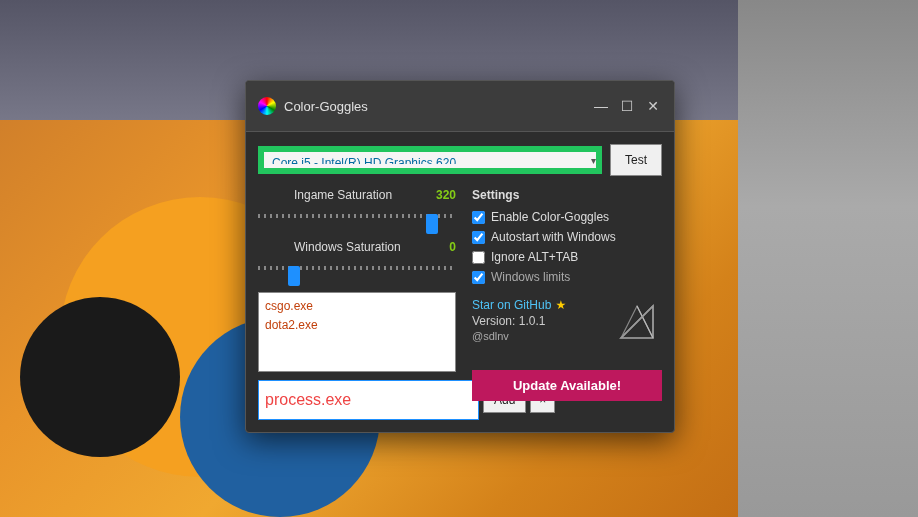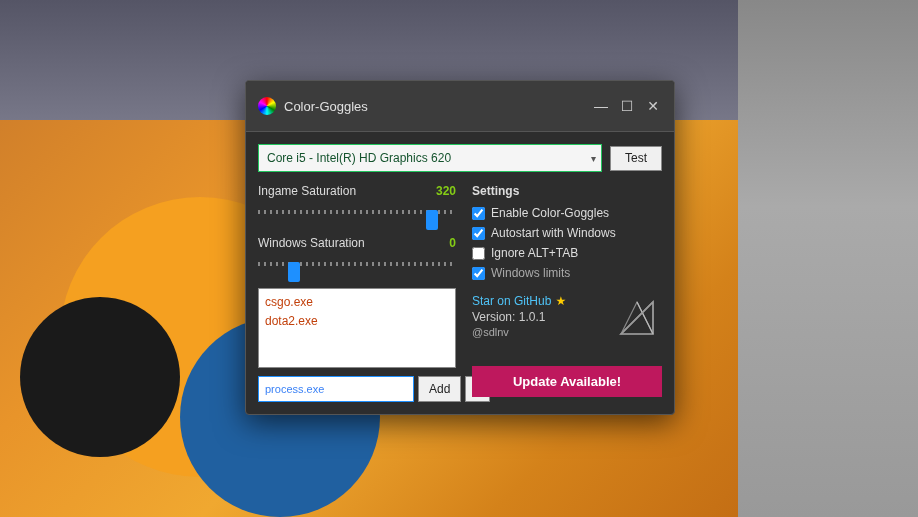--- a/index.html
+++ b/index.html
@@ -142,24 +142,24 @@
 
     .gpu-select-wrap {
       flex: 1;
       position: relative;
       display: flex;
     }
 
     .gpu-select-wrap select {
       width: 100%;
       background: #f5f5f5;
-      border: 1px solid #22c55e;
+      border: 6px solid #22c55e;
       padding: 4px 8px;
       font-size: 12px;
-      color: #14532d;
+      color: #0369a1;
       height: 28px;
       appearance: none;
       cursor: pointer;
     }
 
     .gpu-select-arrow {
       position: absolute;
       right: 6px;
       top: 50%;
       transform: translateY(-50%);
@@ -168,21 +168,21 @@
       pointer-events: none;
     }
 
     .test-btn {
       background: #f0f0f0;
       border: 1px solid #888;
       padding: 4px 14px;
       font-size: 12px;
       color: #222;
       cursor: pointer;
-      height: 25px;
+      height: 32px;
     }
 
     
     .main-content {
       display: flex;
       gap: 16px;
     }
 
     .left-col {
       flex: 1;
@@ -202,20 +202,21 @@
     .slider-label-row {
       display: flex;
       justify-content: space-between;
       align-items: center;
       margin-bottom: 4px;
     }
 
     .slider-label {
       color: #ddd;
       font-size: 12px;
+      margin-left: 36px;
     }
 
     .slider-value {
       color: #84cc16;
       font-size: 12px;
       font-weight: bold;
     }
 
     .slider-track {
       position: relative;
@@ -265,24 +266,24 @@
     .add-row {
       display: flex;
       gap: 4px;
       align-items: center;
     }
 
     .process-input {
       flex: 1;
       border: 1px solid #1e90ff;
       padding: 3px 6px;
-      font-size: 11px;
-      color: #3b82f6;
+      font-size: 16px;
+      color: #ef4444;
       background: #fff;
-      height: 26px;
+      height: 40px;
       outline: none;
     }
 
     .add-btn {
       background: #f0f0f0;
       border: 1px solid #888;
       padding: 2px 10px;
       font-size: 12px;
       color: #222;
       cursor: pointer;

